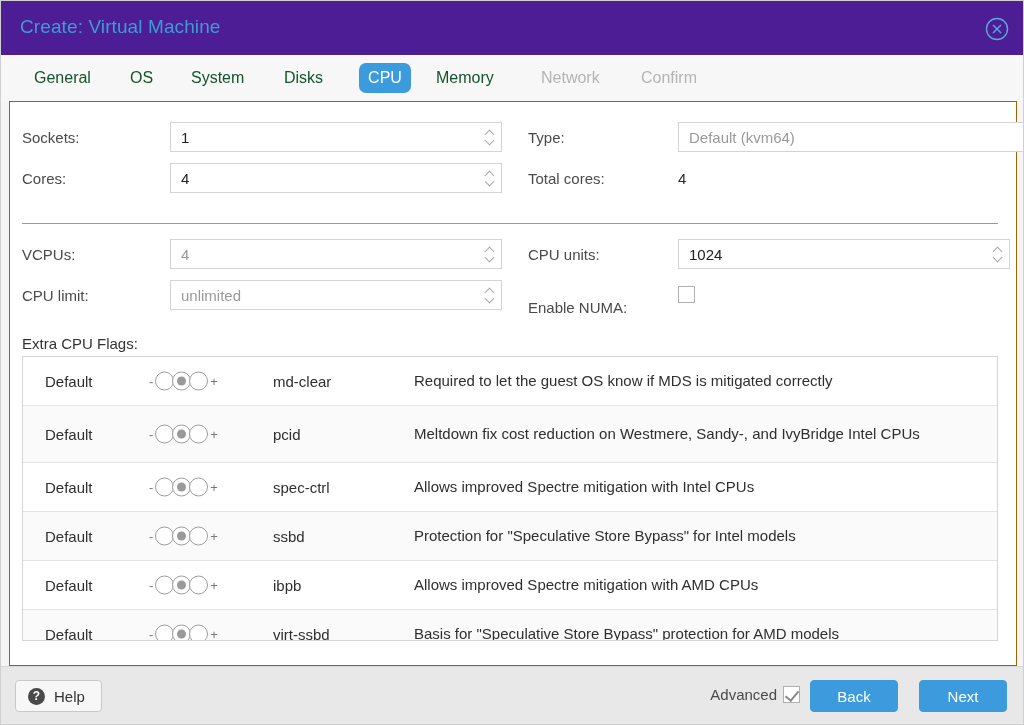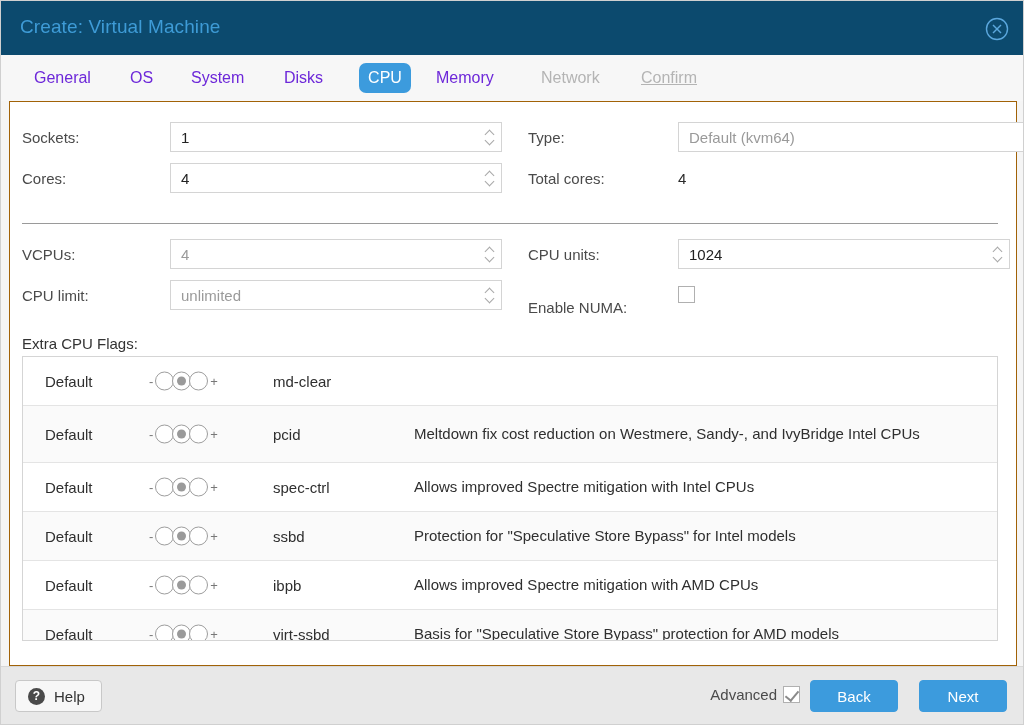--- a/index.html
+++ b/index.html
@@ -15,41 +15,41 @@
     left: 0; top: 0;
     width: 1024px; height: 725px;
     background: #f5f5f5;
     border: 1px solid #d0d0d0;
     overflow: hidden;
   }
 
   
   #titlebar {
     position: absolute; left: 0; top: 0; width: 1024px; height: 54px;
-    background: #0c4a6e;
+    background: #4c1d95;
   }
   #dialog-title {
     position: absolute; left: 19px; top: 15px;
     font-size: 19px; color: #3e9bd6; letter-spacing: .1px;
     white-space: nowrap;
   }
   #close-btn {
     position: absolute; right: 16px; top: 16px;
     width: 24px; height: 24px; cursor: pointer;
   }
 
   
   #tabbar {
     position: absolute; left: 0; top: 54px; width: 1024px; height: 46px;
     background: #f7f7f7;
   }
   .tab {
     position: absolute; top: 8px; height: 30px;
     display: flex; align-items: center; justify-content: center;
-    font-size: 16px; color: #6d28d9;
+    font-size: 16px; color: #14532d;
     padding: 0 9px; border-radius: 4px;
     cursor: pointer; white-space: nowrap;
   }
   .tab.active { background: #3c9bdd; color: #ffffff; }
   .tab.disabled { color: #b4b4b4; cursor: default; }
 
   
   #body-panel {
     position: absolute; left: 8px; top: 100px;
     width: 1008px; height: 565px;
@@ -228,21 +228,21 @@
   </div>
 
   <div id="tabbar">
     <div class="tab" style="left:24px;">General</div>
     <div class="tab" style="left:120px;">OS</div>
     <div class="tab" style="left:181px;">System</div>
     <div class="tab" style="left:274px;">Disks</div>
     <div class="tab active" style="left:358px;width:52px;border-radius:7px;">CPU</div>
     <div class="tab" style="left:426px;">Memory</div>
     <div class="tab disabled" style="left:531px;">Network</div>
-    <div class="tab disabled" style="left:631px;text-decoration:underline;">Confirm</div>
+    <div class="tab disabled" style="left:631px;">Confirm</div>
   </div>
 
   <div id="body-panel">
 
     <div class="field-label" style="left:12px; top:27px;">Sockets:</div>
     <div class="input-box" style="left:160px; top:20px; width:332px;">
       <span class="txt val-dark">1</span>
       <span class="spinner">
         <span class="chev up"></span>
           <span class="chev down"></span>
@@ -306,20 +306,21 @@
           <div class="tristate">
             <span class="tri-sign">-</span>
             <span class="tri-circles">
               <span class="tri-c"></span>
               <span class="tri-c sel"></span>
               <span class="tri-c"></span>
             </span>
             <span class="tri-sign">+</span>
           </div>
           <div class="cell-name">md-clear</div>
+          <div class="cell-desc">Required to let the guest OS know if MDS is mitigated correctly</div>
         </div>
         <div class="grid-row alt" style="height: 57px;">
           <div class="cell-default">Default</div>
           <div class="tristate">
             <span class="tri-sign">-</span>
             <span class="tri-circles">
               <span class="tri-c"></span>
               <span class="tri-c sel"></span>
               <span class="tri-c"></span>
             </span>

